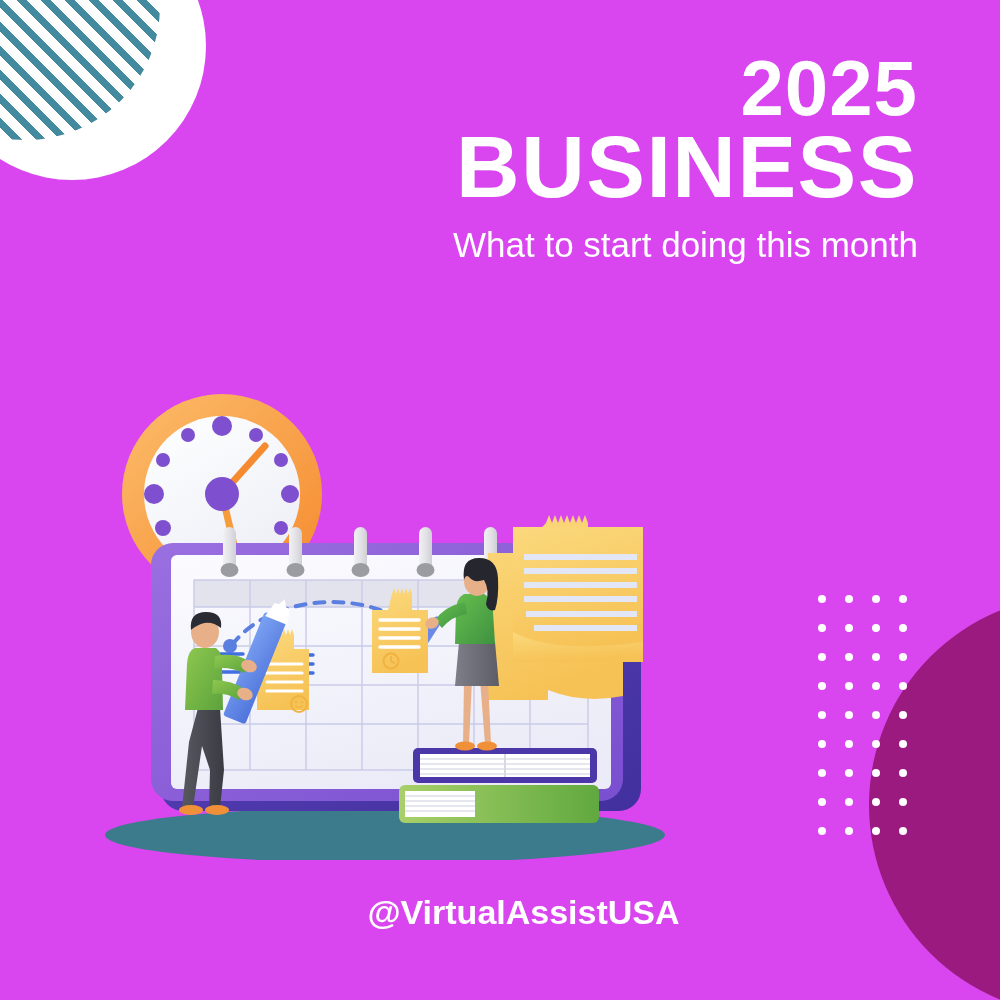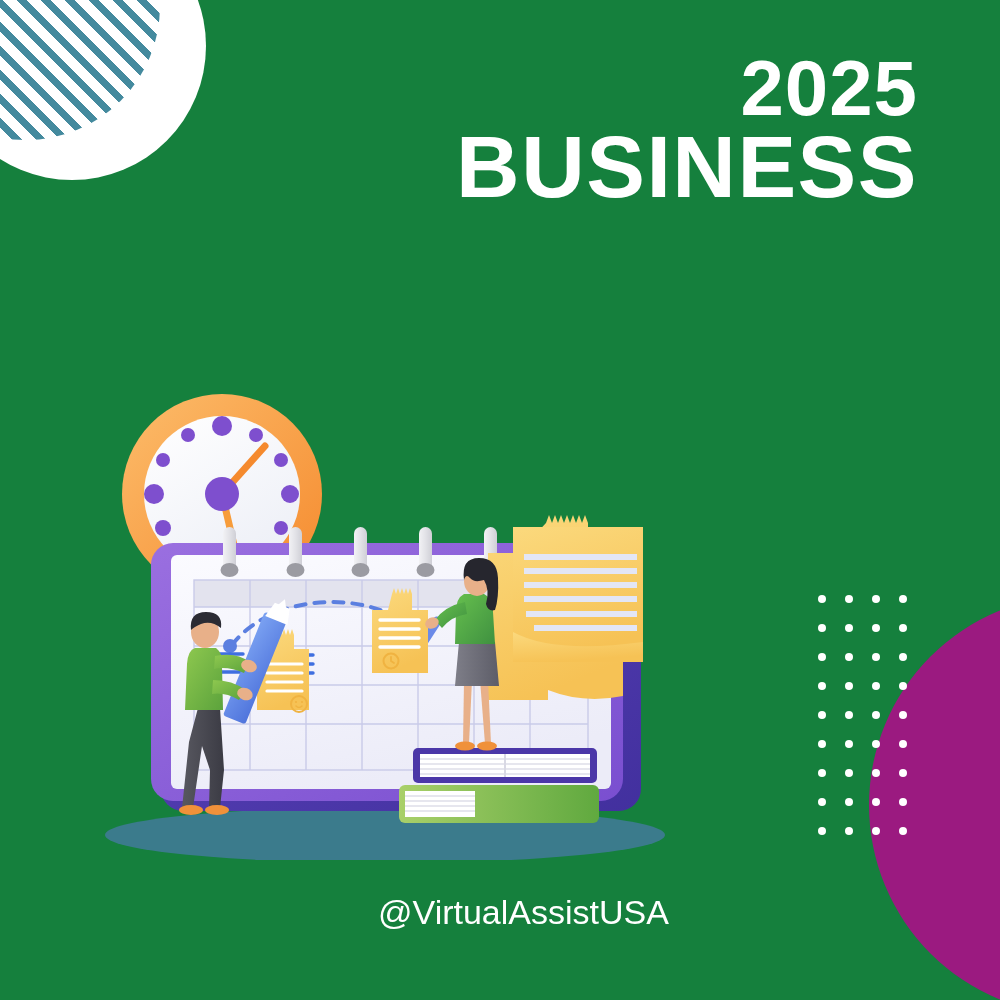--- a/index.html
+++ b/index.html
@@ -2,21 +2,21 @@
 <html><head>
 <meta charset="utf-8">
 <style>
   * { margin:0; padding:0; box-sizing:border-box; }
   html,body { width:1000px; height:1000px; overflow:hidden; }
   body {
     font-family: "Liberation Sans", sans-serif;
     background:#448a9e;
     position:relative;
   }
-  #canvas { position:absolute; inset:0; overflow:hidden; background:#15803d; }
+  #canvas { position:absolute; inset:0; overflow:hidden; background:#d946ef; }
 
   
   .deco-circle-white{
     position:absolute; left:-62px; top:-88px; width:268px; height:268px;
     border-radius:50%; background:#ffffff;
   }
   .deco-circle-striped{
     position:absolute; left:-108px; top:-128px; width:268px; height:268px;
     border-radius:50%;
     background:repeating-linear-gradient(45deg,
@@ -52,21 +52,21 @@
     letter-spacing:1.5px;
   }
   .hl-sub{
     font-size:35px; font-weight:400; line-height:1.1; margin-top:18px;
     letter-spacing:0px;
   }
 
   
   .handle{
     position:absolute; left:0; right:0; top:893px; text-align:center;
-    color:#ffffff; font-size:34px; font-weight:400; letter-spacing:0px;padding-left:47px;
+    color:#ffffff; font-size:34px; font-weight:700; letter-spacing:0px;padding-left:47px;
   }
 
   
   #illo{ position:absolute; left:95px; top:380px; width:570px; height:480px; }
   #illo svg{ display:block; }
 </style>
 </head>
 <body>
 
 <div id="canvas">
@@ -110,20 +110,21 @@
       <div class="dot" style="left: 81px; top: 203px; background: rgb(255, 255, 255);"></div>
       <div class="dot" style="left: 0px; top: 232px; background: rgb(255, 255, 255);"></div>
       <div class="dot" style="left: 27px; top: 232px; background: rgb(255, 255, 255);"></div>
       <div class="dot" style="left: 54px; top: 232px; background: rgb(255, 255, 255);"></div>
       <div class="dot" style="left: 81px; top: 232px; background: rgb(255, 255, 255);"></div>
     </div>
 
   <div class="headline">
     <div class="hl-year">2025</div>
     <div class="hl-l2">BUSINESS</div>
+    <div class="hl-sub">What to start doing this month</div>
   </div>
 
   <div id="illo">
   <svg width="570" height="480" viewBox="0 0 570 480" xmlns="http://www.w3.org/2000/svg">
     <defs>
       <linearGradient id="gRing" x1="0" y1="0" x2="1" y2="1">
         <stop offset="0" stop-color="#fcbc6a"></stop>
             <stop offset="1" stop-color="#f58a2e"></stop>
       </linearGradient>
       <linearGradient id="gFace" x1="0" y1="0" x2="0.6" y2="1">

